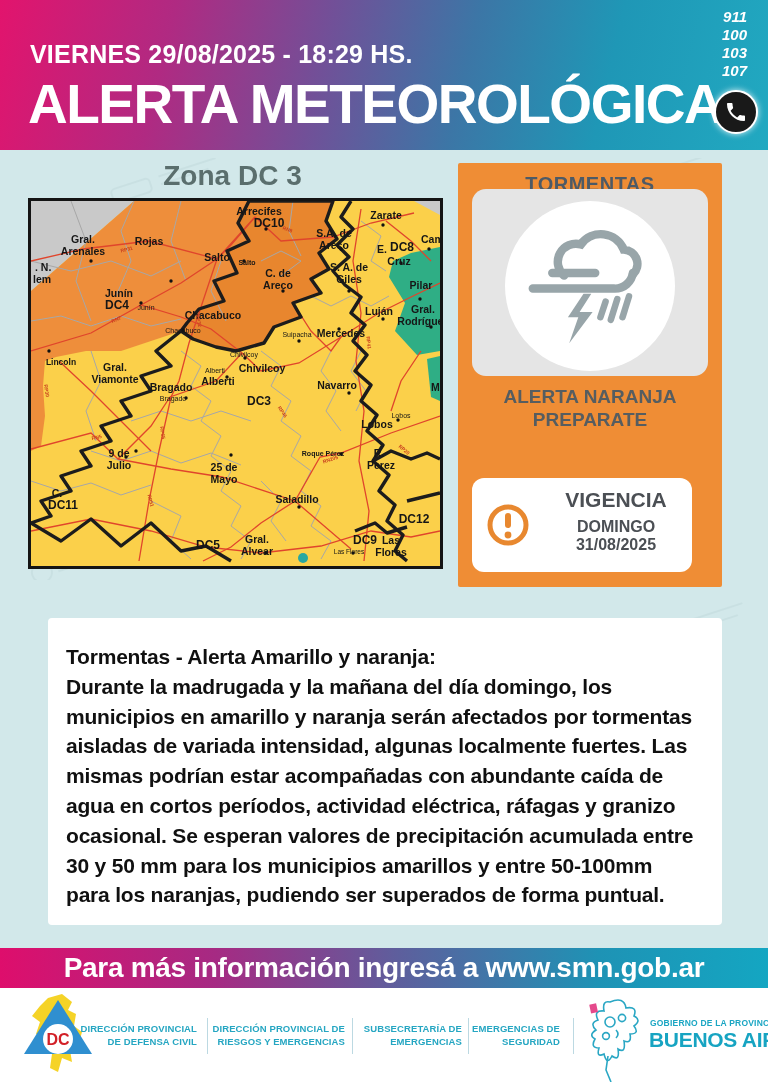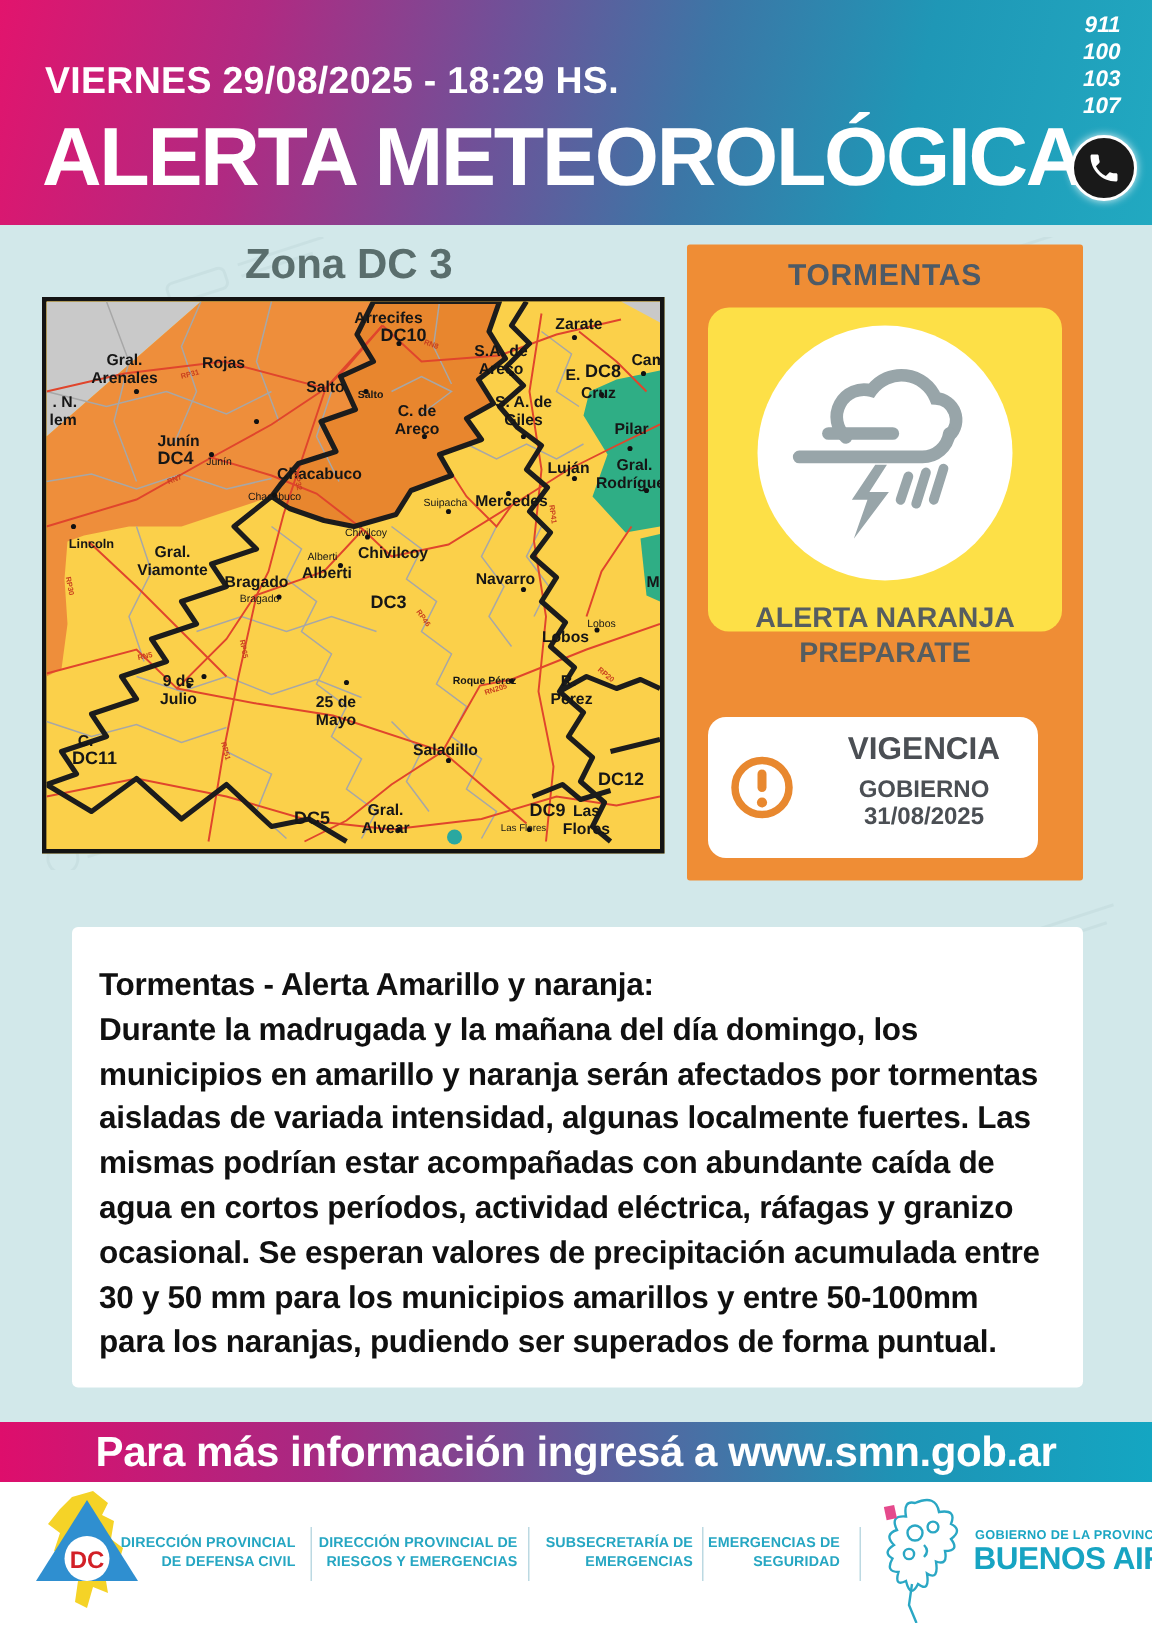--- a/index.html
+++ b/index.html
@@ -26,21 +26,21 @@
     color:#1b2a2a;font-size:16px;font-weight:600;}
   .legend .item{display:flex;align-items:center;gap:8px;margin-right:13px;}
   .lg-zonas{width:24px;height:11px;border:3.5px solid #1a1a1a;border-radius:4px;}
   .lg-munic{width:24px;height:11px;border:2.5px solid #8f9596;border-radius:3px;}
   .lg-red{width:24px;height:0;border-top:2.5px solid #d06055;}
   .lg-dot{width:6px;height:6px;border-radius:50%;background:#111;}
 
   
   .alert-panel{position:absolute;left:458px;top:163px;width:264px;height:424px;background:#ef8d35;border-radius:2px;}
   .alert-cat{position:absolute;left:0;top:10px;width:100%;text-align:center;color:#4d5a66;font-size:20px;font-weight:800;letter-spacing:.5px;}
-  .alert-inner{position:absolute;left:14px;top:42px;width:236px;height:216px;background:#fde047;border-radius:14px;}
+  .alert-inner{position:absolute;left:14px;top:26px;width:236px;height:187px;background:#e5e5e5;border-radius:14px;}
   .storm-circle{position:absolute;left:33px;top:12px;width:170px;height:170px;border-radius:50%;background:#fff;display:flex;align-items:center;justify-content:center;}
   .alert-level{position:absolute;left:0;top:196px;width:100%;text-align:center;color:#565d60;font-size:19px;font-weight:800;line-height:23px;}
   .vigencia{position:absolute;left:14px;top:315px;width:220px;height:94px;background:#fff;border-radius:12px;}
   .vig-icon{position:absolute;left:14px;top:25px;}
   .vig-text{position:absolute;left:64px;top:10px;width:160px;text-align:center;color:#4b4f54;}
   .vig-title{font-size:21px;font-weight:800;}
   .vig-day{font-size:16px;font-weight:800;margin-top:6px;}
   .vig-date{font-size:16px;font-weight:800;}
 
   
@@ -319,21 +319,21 @@
       </div>
     </div>
     <div class="vigencia">
       <svg class="vig-icon" width="44" height="44" viewBox="0 0 44 44">
         <circle cx="22" cy="22" r="18" fill="none" stroke="#e8882f" stroke-width="5"></circle>
         <rect x="19" y="10" width="6" height="15" rx="3" fill="#e8882f"></rect>
         <circle cx="22" cy="32" r="3.4" fill="#e8882f"></circle>
       </svg>
       <div class="vig-text">
         <div class="vig-title">VIGENCIA</div>
-        <div class="vig-day">GOBIERNO</div>
+        <div class="vig-day">DOMINGO</div>
         <div class="vig-date">31/08/2025</div>
       </div>
     </div>
   </div>
 
   <div class="body-card">
     <div class="body-text"><span>Tormentas - Alerta Amarillo y naranja:</span>
 <span>Durante la madrugada y la mañana del día domingo, los
 municipios en amarillo y naranja serán afectados por tormentas
 aisladas de variada intensidad, algunas localmente fuertes. Las

